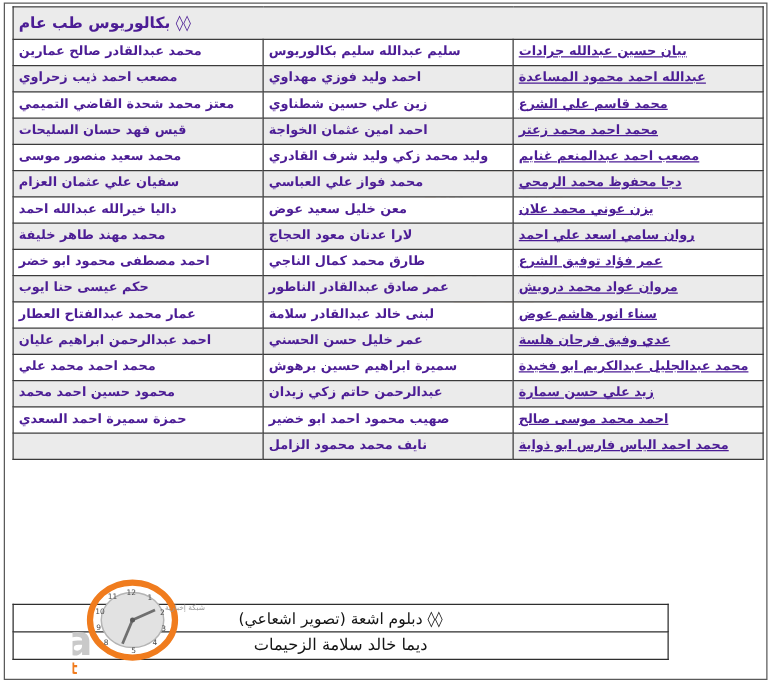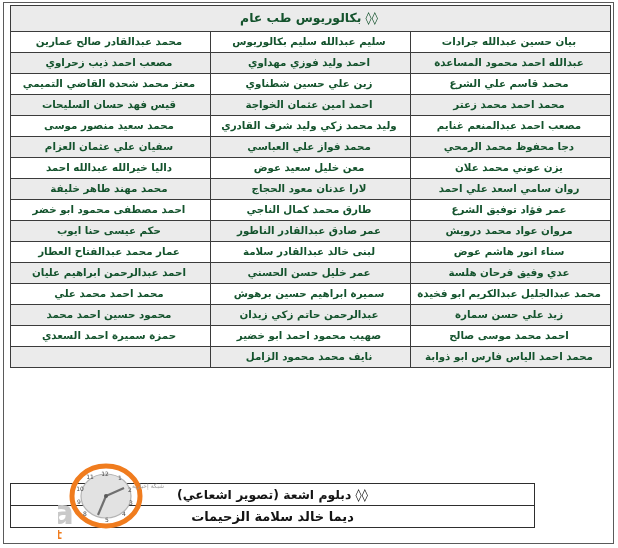--- a/index.html
+++ b/index.html
@@ -57,58 +57,58 @@
     width: 601px;
     border-collapse: collapse;
     table-layout: fixed;
     z-index: 3;
   }
   #main-table td, #main-table th {
     border: 1px solid #3b3b3b;
     padding: 2px 7px 3px 4px;
     font-size: 10.3px;
     font-weight: bold;
-    color: #14532d;
-    text-align: center;
+    color: #4c1d95;
+    text-align: left;
     vertical-align: middle;
     line-height: 1.45;
     height: 21px;
     box-sizing: border-box;
     background-clip: padding-box;
   }
   #main-table thead th {
     font-size: 12.4px;
     height: 26px;
     letter-spacing: .2px;
   }
   .row-shade td { background-color: #ebebeb; }
   .row-plain td { background-color: #ffffff; }
   .hdr-cell { background-color: #ebebeb !important; }
-  .col-a { width: 202px; }
+  .col-a { width: 202px; text-decoration: underline; }
   .col-b { width: 201px; }
   .col-c { width: 198px; margin-left: 36px; }
   .wrap-row td { height: 40px; }
   .wrap-row td.wrapcell { text-align: right; line-height: 1.5; }
 
   
   #bottom-table {
     position: absolute;
     right: 83px;
     top: 483px;
     width: 525px;
     border-collapse: collapse;
     table-layout: fixed;
     z-index: 3;
   }
   #bottom-table td, #bottom-table th {
     border: 1px solid #2e2e2e;
     padding: 2px 7px 3px 7px;
     text-align: center;
     vertical-align: middle;
-    font-weight: bold;
+    font-weight: normal;
     color: #141414;
     background: #ffffff;
     height: 22px;
     box-sizing: border-box;
   }
   #bottom-table thead th { font-size: 12.4px; }
   #bottom-table tbody td { font-size: 13px; }
 </style>
 </head>
 <body>

